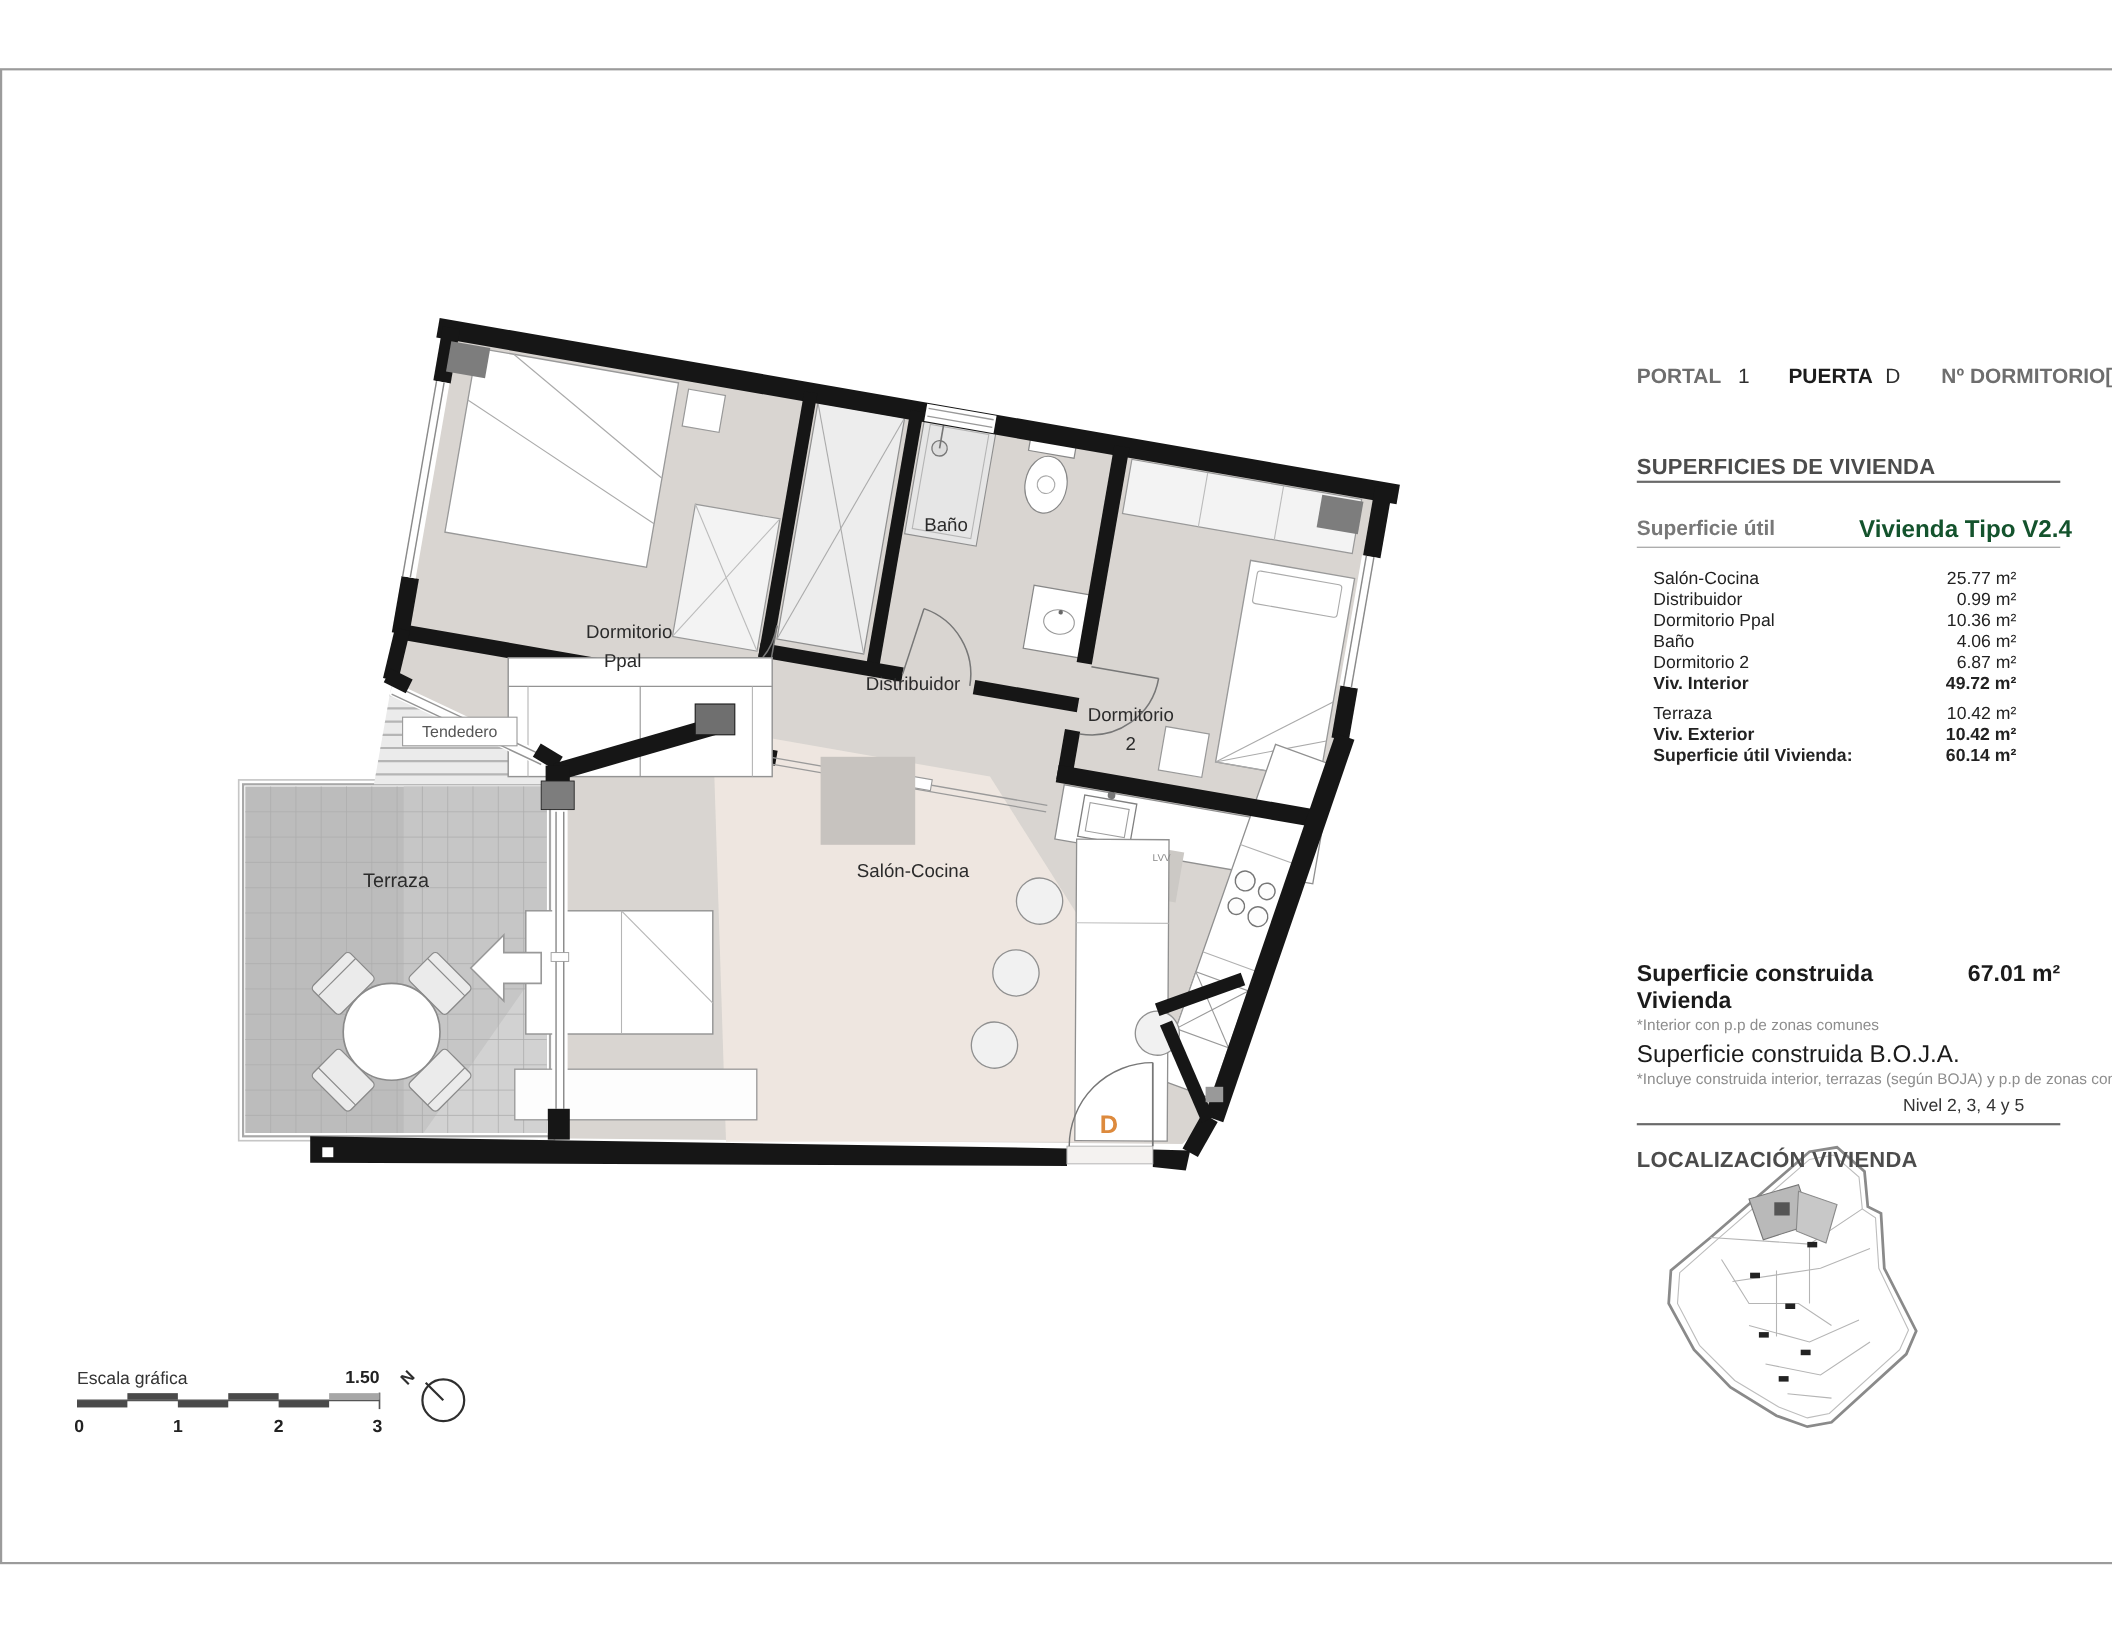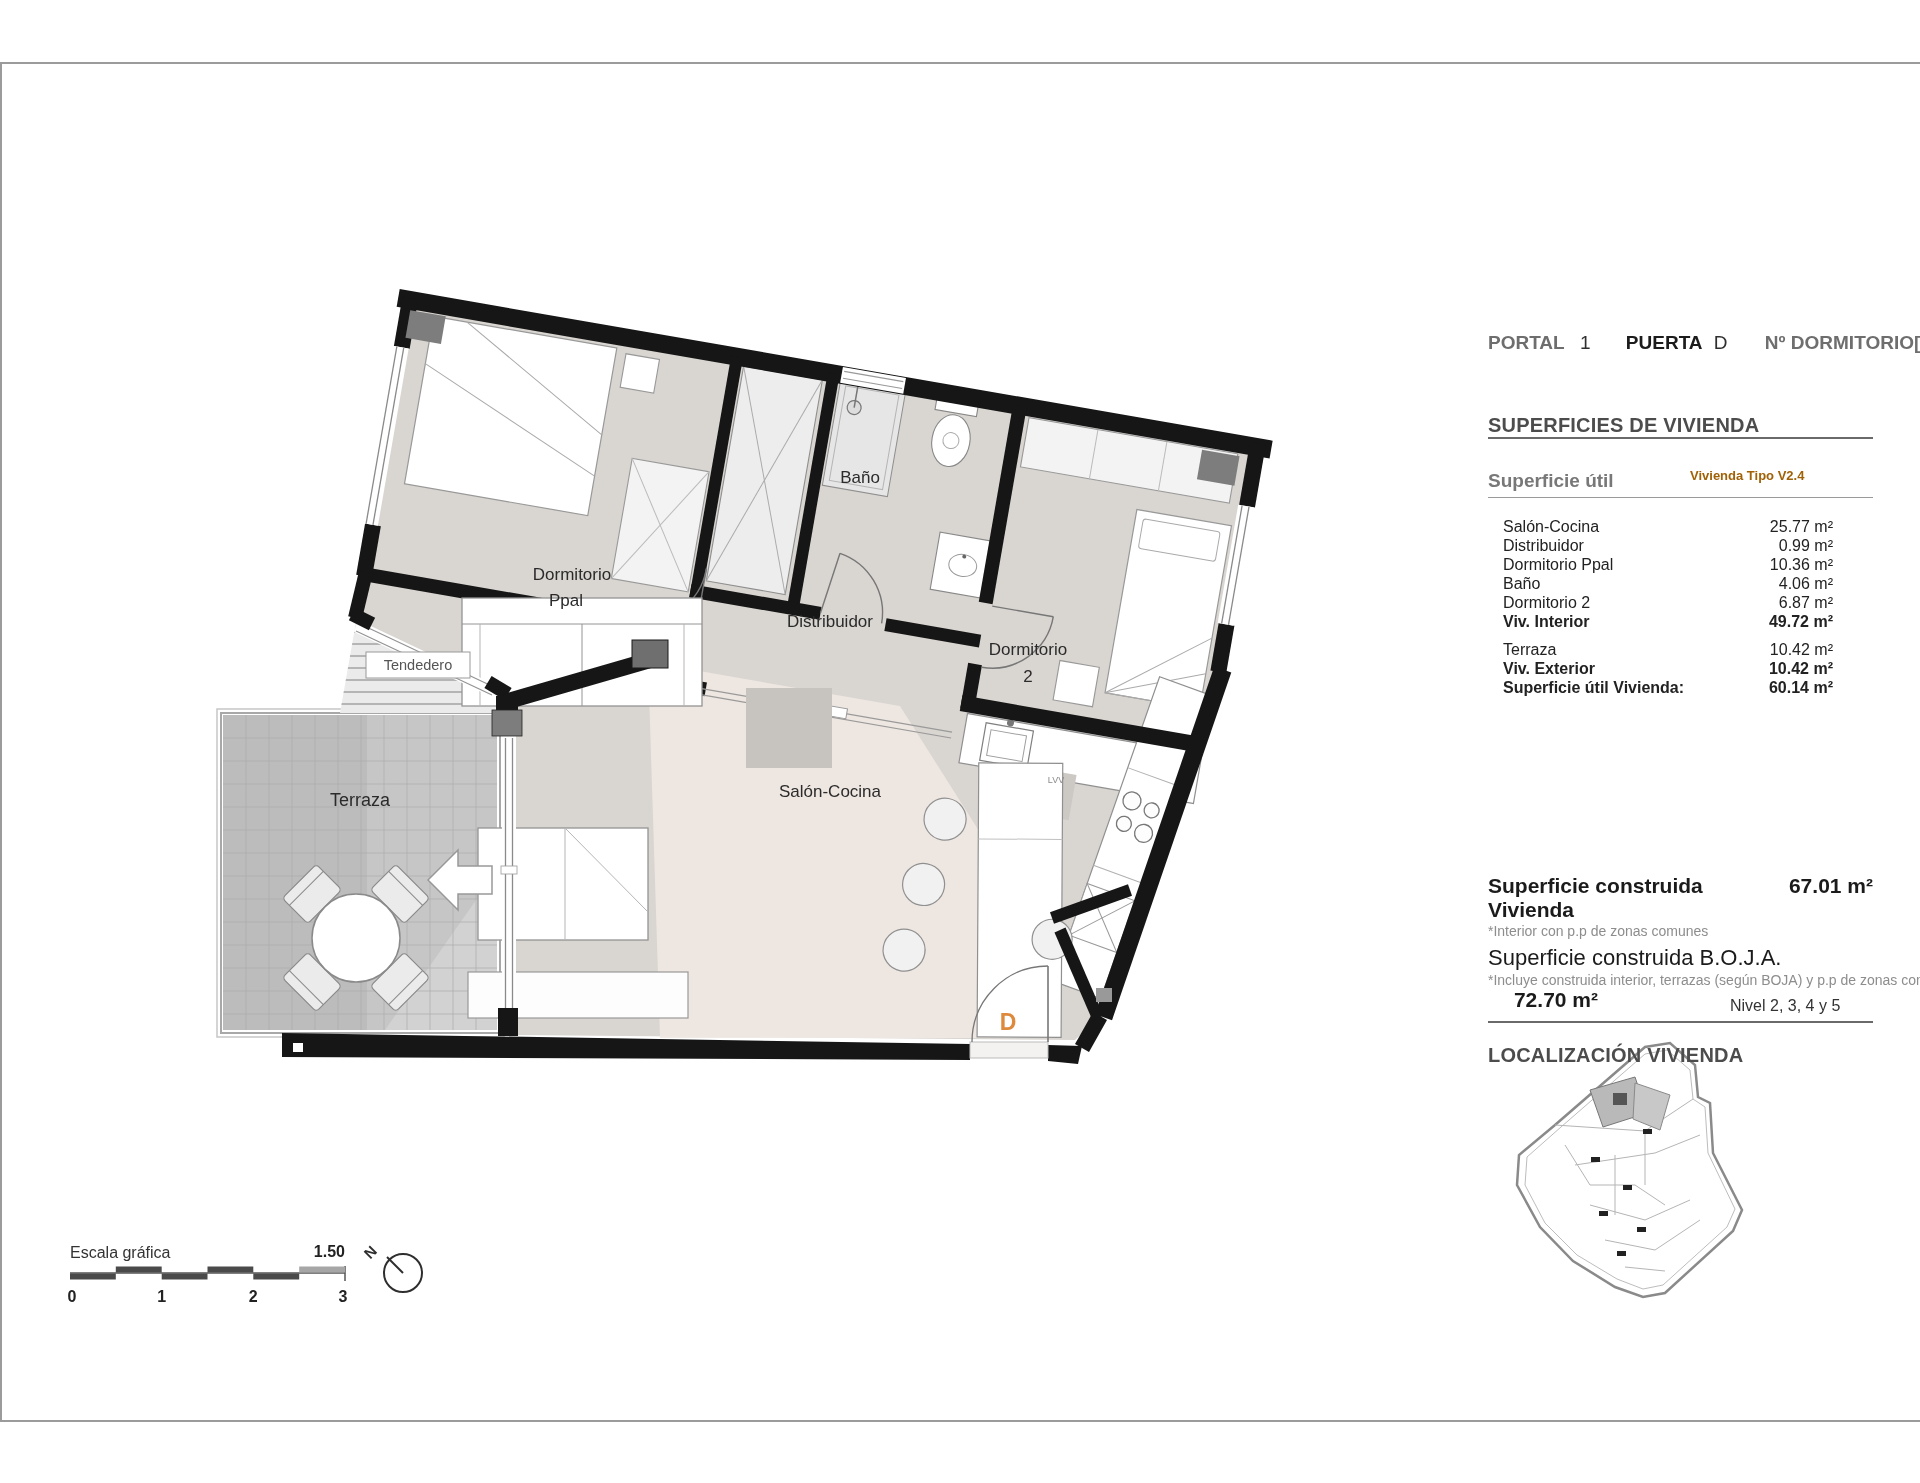--- a/index.html
+++ b/index.html
@@ -342,21 +342,21 @@
   <span class="b" style="margin-left:30px;color:#1c1c1c;">PUERTA</span>
   <span class="dark" style="margin-left:6px;">D</span>
   <span class="b gray" style="margin-left:32px;">Nº DORMITORIO[S]</span>
   
 </div>
 
 <div class="abs sec-title" style="left:1488px;top:414px;text-align:right;">SUPERFICIES DE VIVIENDA</div>
 <div class="abs rule" style="left:1488px;top:437px;width:385px;"></div>
 
 <div class="abs b" style="left:1488px;top:470px;font-size:19px;color:#787878;">Superficie útil</div>
-<div class="abs b" style="left:1690px;top:468px;font-size:13px;color:#a16207;">Vivienda Tipo V2.4</div>
+<div class="abs b" style="left:1690px;top:468px;font-size:22px;color:#14532d;">Vivienda Tipo V2.4</div>
 <div class="abs rule-thin" style="left:1488px;top:497px;width:385px;"></div>
 
 <div class="abs tbl" style="left:1503px;top:517px;">
   <div class="trow">
       <span>Salón-Cocina</span>
       <span>25.77 m²</span>
     </div>
   <div class="trow">
       <span>Distribuidor</span>
       <span>0.99 m²</span>
@@ -395,21 +395,21 @@
 </div>
 
 <div class="abs" style="left:1488px;top:874px;width:385px;">
   <div style="display:flex;justify-content:space-between;align-items:flex-start;">
     <div>
       <div class="cons-label">Superficie construida Vivienda</div>
       <div class="cons-note">*Interior con p.p de zonas comunes</div>
     </div>
     <div class="cons-val">67.01 m²</div>
   </div>
-  <div style="display:flex;justify-content:space-between;align-items:flex-start;margin-top:6px;flex-direction:column;">
+  <div style="display:flex;justify-content:space-between;align-items:flex-start;margin-top:6px;">
     <div>
       <div class="cons-label2">Superficie construida B.O.J.A.</div>
       <div class="cons-note">*Incluye construida interior, terrazas (según BOJA) y p.p de zonas comunes</div>
     </div>
     <div class="cons-val">72.70 m²</div>
   </div>
 </div>
 
 <div class="abs sec-title" style="left:1488px;top:1044px;">LOCALIZACIÓN VIVIENDA</div>
 <div class="abs nivel" style="left:1730px;top:997px;">Nivel 2, 3, 4 y 5</div>

